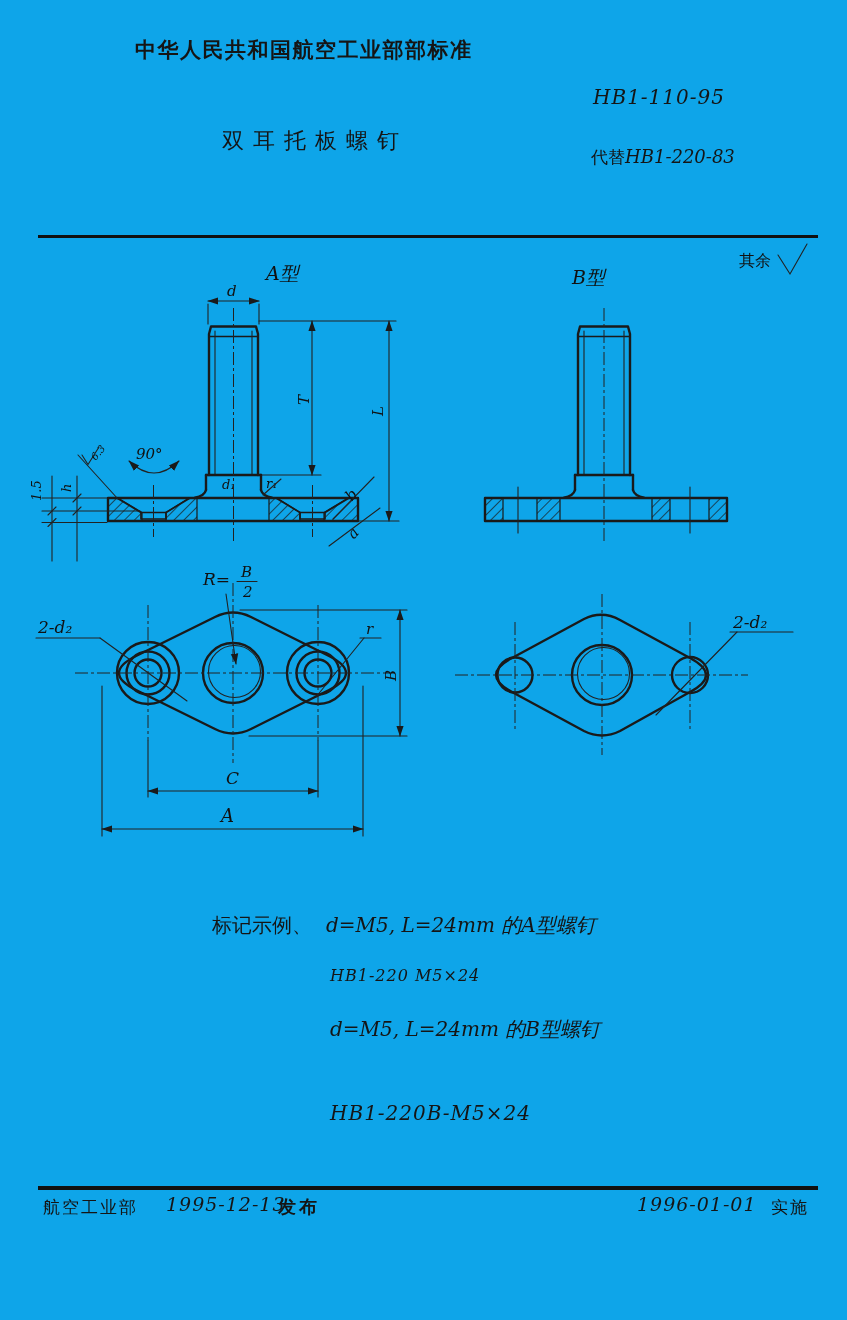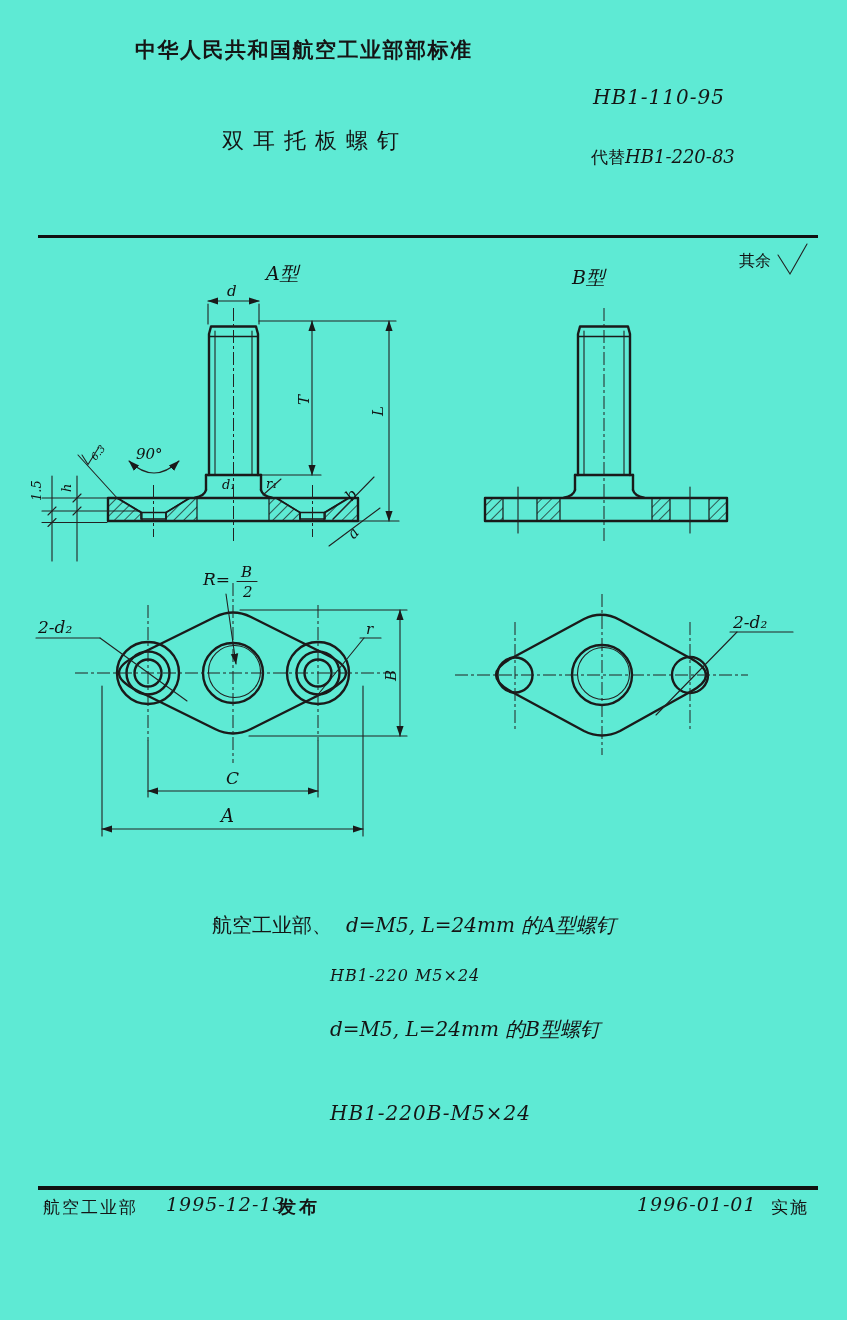--- a/index.html
+++ b/index.html
@@ -1,17 +1,17 @@
 <!DOCTYPE html>
 <html><head>
 <meta charset="utf-8">
 <style>
   html,body{margin:0;padding:0;background:#e8e8e8;}
   .page{
-    position:relative;width:847px;height:1320px;background:#5eead4;
+    position:relative;width:847px;height:1320px;background:#0ea5e9;
     font-family:"Liberation Sans","DejaVu Sans",sans-serif;color:#151515;
     overflow:hidden;margin:0 auto;
   }
   .abs{position:absolute;white-space:nowrap;}
   .cjk{font-family:"Liberation Sans","DejaVu Sans",sans-serif;}
   .hand{font-family:"DejaVu Serif",serif;font-style:italic;}
   .authority{left:135px;top:36px;font-size:21px;font-weight:bold;letter-spacing:1.5px;}
   .std-code{left:593px;top:85px;font-size:20px;letter-spacing:1px;}
   .doc-title{left:222px;top:126px;font-size:22px;letter-spacing:9px;}
   .supersedes{left:591px;top:146px;font-size:17px;}
@@ -261,21 +261,21 @@
       <line x1="690" y1="384" x2="690" y2="492" class="cl"></line>
       <g>
         <text x="733" y="390" class="lbl-lg">2-d₂</text>
         <line x1="730" y1="394" x2="793" y2="394" class="thin"></line>
         <line x1="737" y1="394" x2="656" y2="477" class="thin"></line>
       </g>
     </g>
   </svg>
 
   <div class="abs m-line1">
-    <span class="cjk">航空工业部、</span><span class="hand">d=M5, L=24mm 的A型螺钉</span>
+    <span class="cjk">标记示例、</span><span class="hand">d=M5, L=24mm 的A型螺钉</span>
   </div>
   <div class="abs hand m-line2">HB1-220 M5×24</div>
   <div class="abs hand m-line3">d=M5, L=24mm 的B型螺钉</div>
   <div class="abs hand m-line4">HB1-220B-M5×24</div>
 
   <div class="rule footer-rule"></div>
   <div class="abs cjk f-issuer">航空工业部</div>
   <div class="abs hand f-issue-date">1995-12-13</div>
   <div class="abs cjk f-issue-label">发布</div>
   <div class="abs hand f-eff-date">1996-01-01</div>

